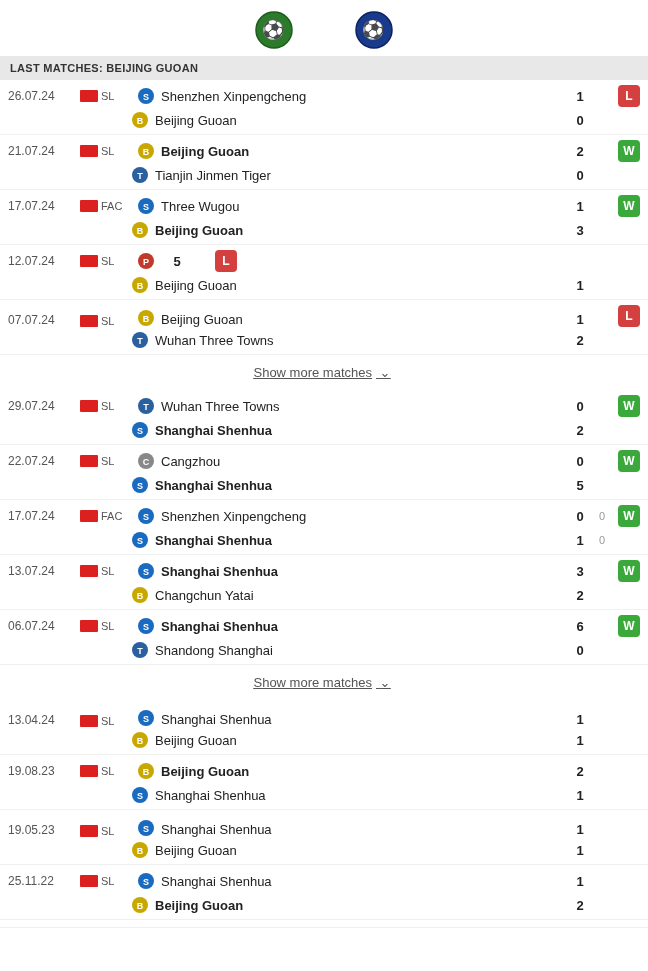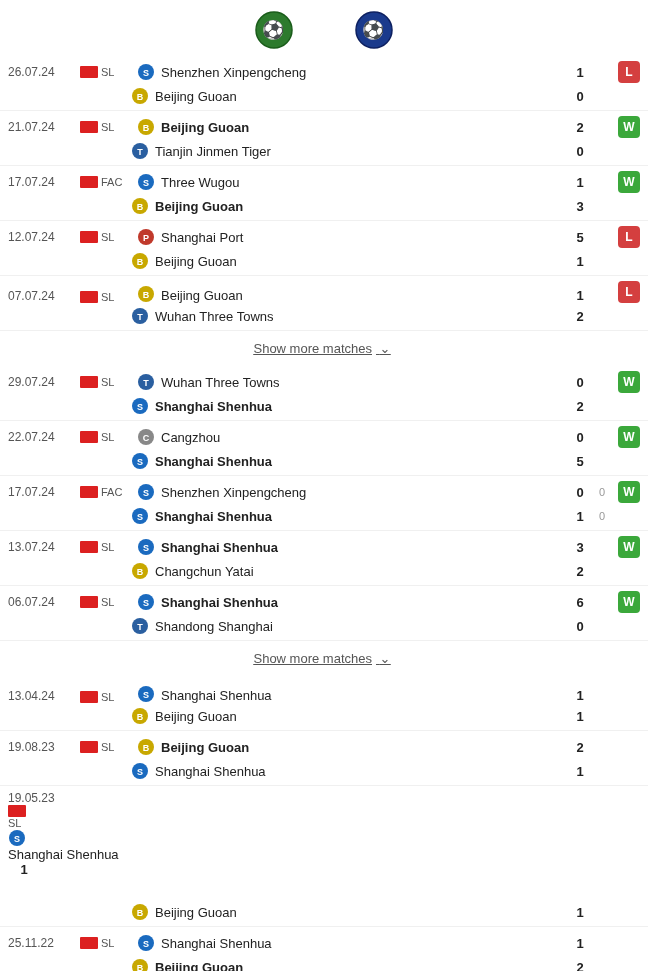--- a/index.html
+++ b/index.html
@@ -156,20 +156,21 @@
   </div>
   <div class="team-logo">
     <svg width="40" height="40" viewBox="0 0 40 40">
       <circle cx="20" cy="20" r="18" fill="#1a3a8c" stroke="#0d2060" stroke-width="1.5"></circle>
       <text x="20" y="26" text-anchor="middle" font-size="18" fill="#fff">⚽</text>
     </svg>
   </div>
 </div>
 
 <div id="sections-container">
+    <div class="section-header">LAST MATCHES: BEIJING GUOAN</div>
     <div class="two-row-match">
       <div class="row1" style="display: flex; align-items: center; padding: 5px 8px 2px;">
         <span class="match-date">26.07.24</span>
         <span class="league-flag"></span>
         <span class="league-code">SL</span>
         <span class="team-icon">
           <svg width="18" height="18" viewBox="0 0 18 18">
             <circle cx="9" cy="9" r="8" fill="#1a6abf"></circle>
             <text x="9" y="13" text-anchor="middle" font-size="9" fill="white" font-weight="bold">S</text>
           </svg>
@@ -260,21 +261,20 @@
       <div class="row1" style="display: flex; align-items: center; padding: 5px 8px 2px;">
         <span class="match-date">12.07.24</span>
         <span class="league-flag"></span>
         <span class="league-code">SL</span>
         <span class="team-icon">
           <svg width="18" height="18" viewBox="0 0 18 18">
             <circle cx="9" cy="9" r="8" fill="#c0392b"></circle>
             <text x="9" y="13" text-anchor="middle" font-size="9" fill="white" font-weight="bold">P</text>
           </svg>
         </span>
-        <span class="team-name">Shanghai Port</span>
         <span class="score">5</span>
         <span style="width: 16px; margin-left: 4px;"></span>
         <span class="result-badge result-l">L</span>
       </div>
       <div class="row2" style="display: flex; align-items: center; padding: 2px 8px 5px;">
         <span style="width: 72px; flex-shrink: 0;"></span>
         <span style="width: 51px; flex-shrink: 0;"></span>
         <span class="team-icon">
           <svg width="18" height="18" viewBox="0 0 18 18">
             <circle cx="9" cy="9" r="8" fill="#c8a800"></circle>
@@ -531,21 +531,21 @@
             <text x="9" y="13" text-anchor="middle" font-size="9" fill="white" font-weight="bold">S</text>
           </svg>
         </span>
         <span class="team-name">Shanghai Shenhua</span>
         <span class="score">1</span>
         <span style="width: 16px; margin-left: 4px;"></span>
         <span style="width: 30px; flex-shrink: 0;"></span>
       </div>
     </div>
     <div class="two-row-match">
-      <div class="row1" style="display: flex; align-items: flex-start; padding: 5px 8px 2px; flex-direction: column;">
+      <div class="row1" style="display: flex; align-items: flex-end; padding: 5px 8px 2px;">
         <span class="match-date">19.05.23</span>
         <span class="league-flag"></span>
         <span class="league-code">SL</span>
         <span class="team-icon">
           <svg width="18" height="18" viewBox="0 0 18 18">
             <circle cx="9" cy="9" r="8" fill="#1a6abf"></circle>
             <text x="9" y="13" text-anchor="middle" font-size="9" fill="white" font-weight="bold">S</text>
           </svg>
         </span>
         <span class="team-name">Shanghai Shenhua</span>

